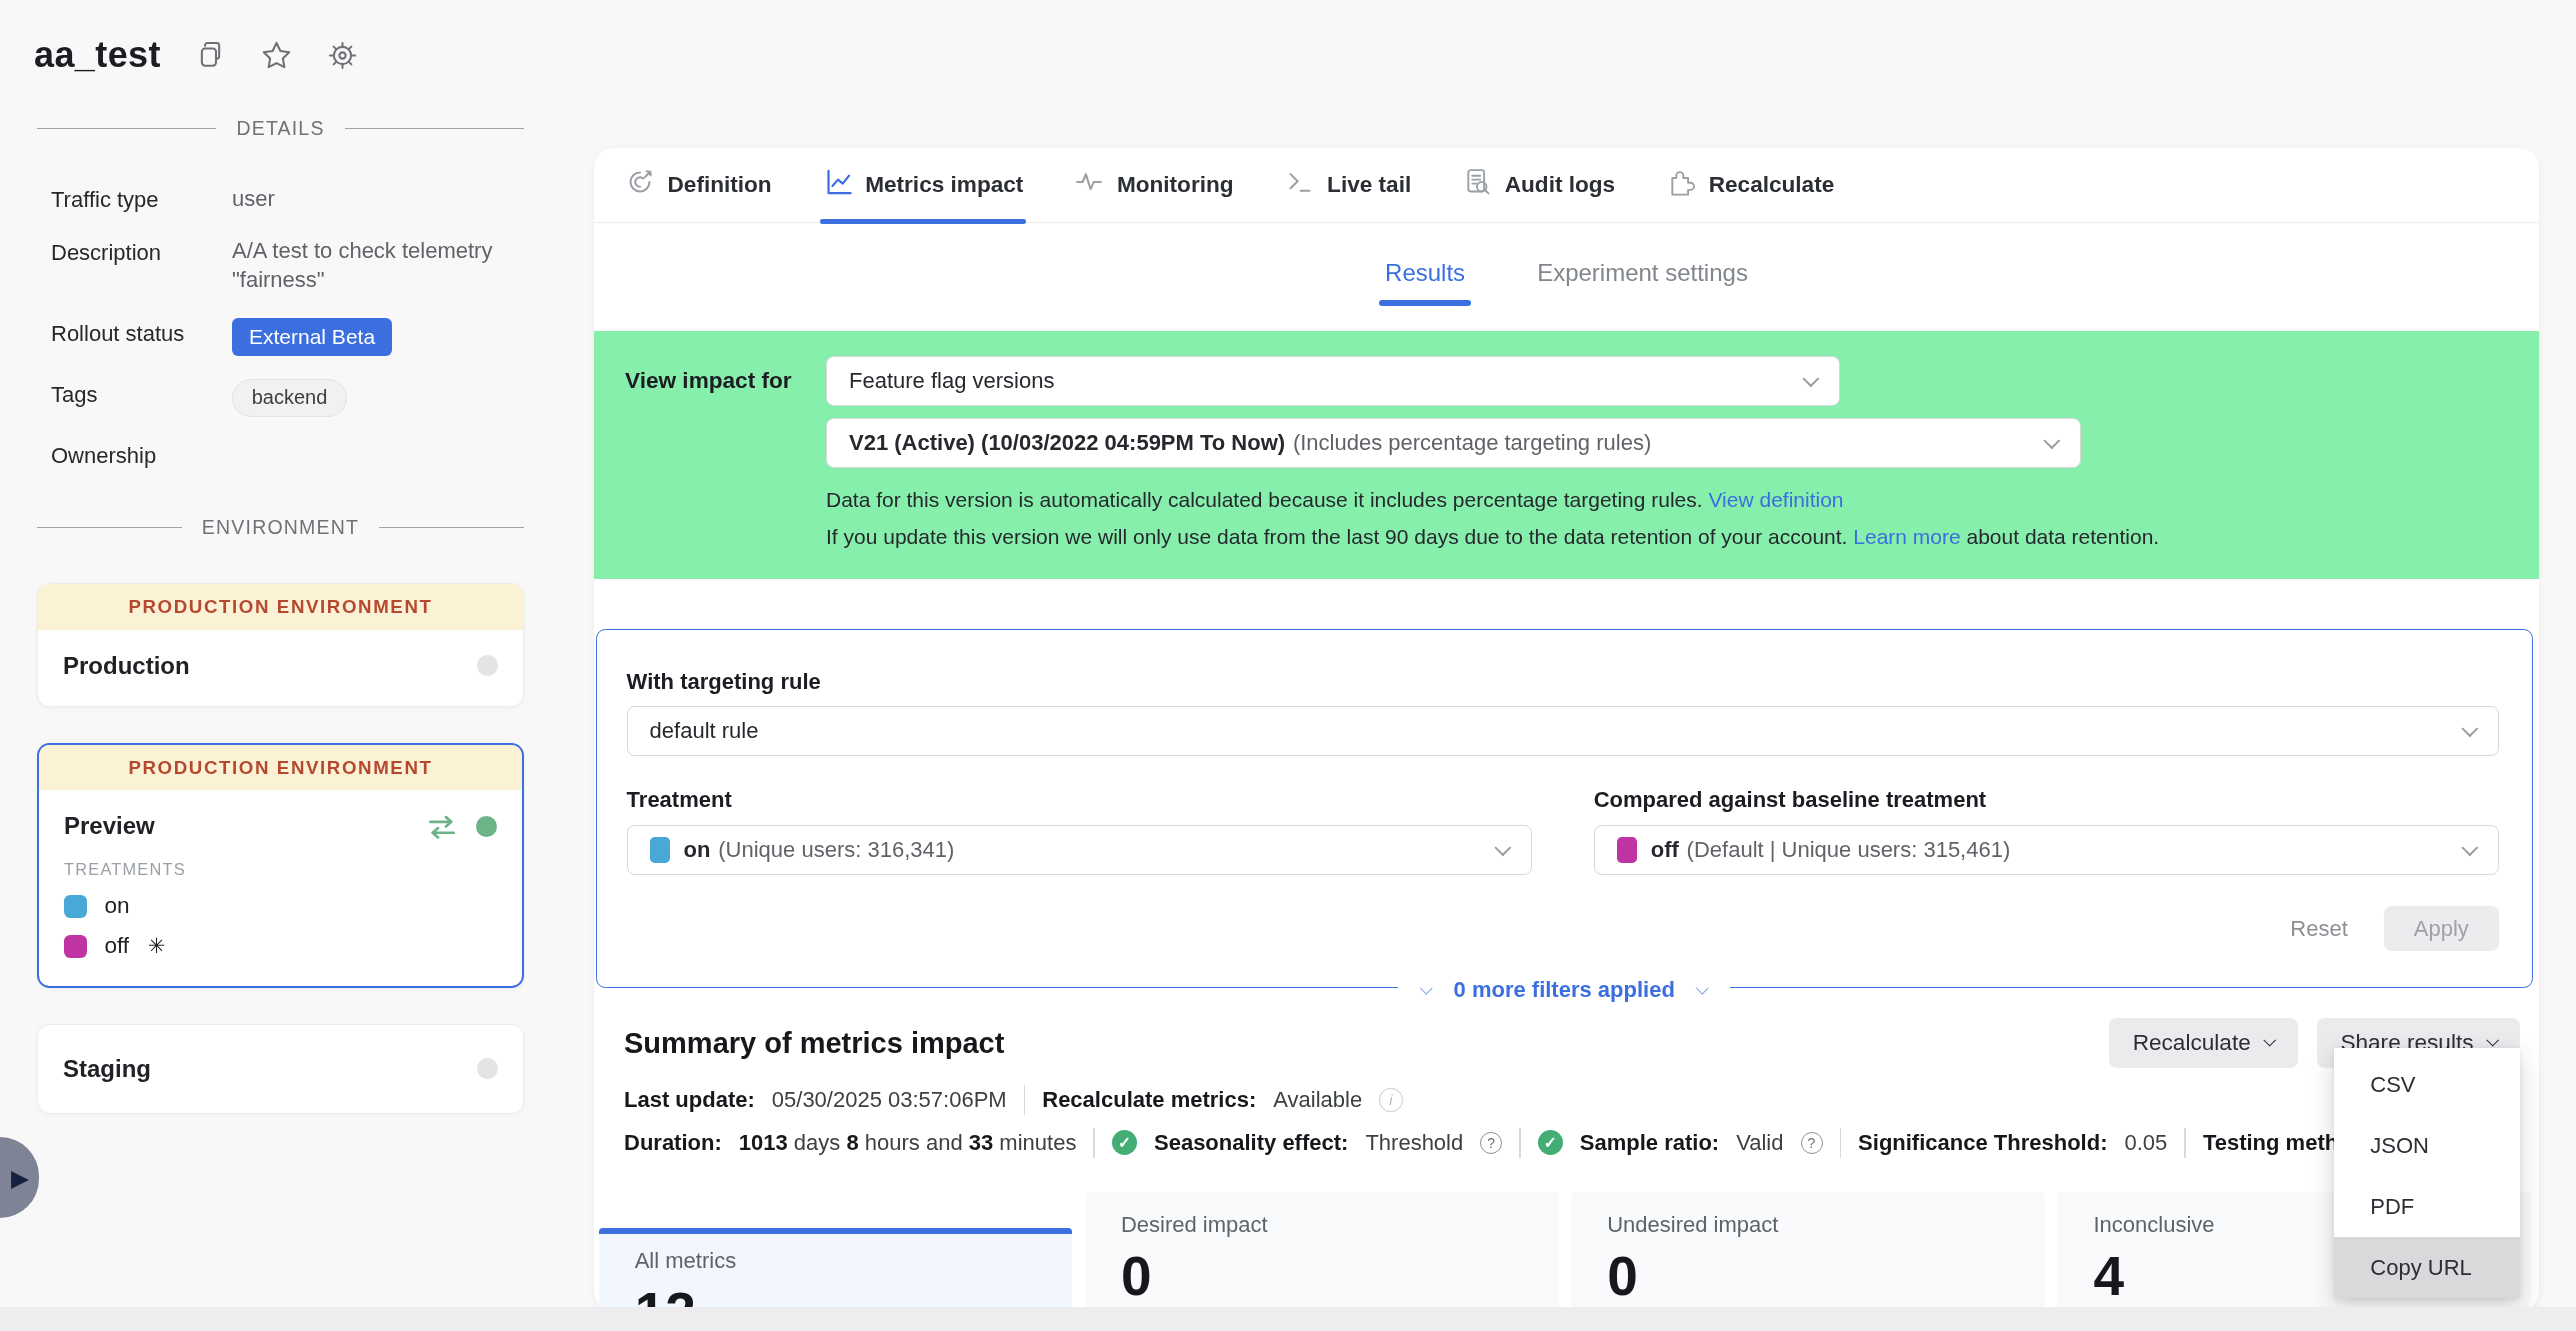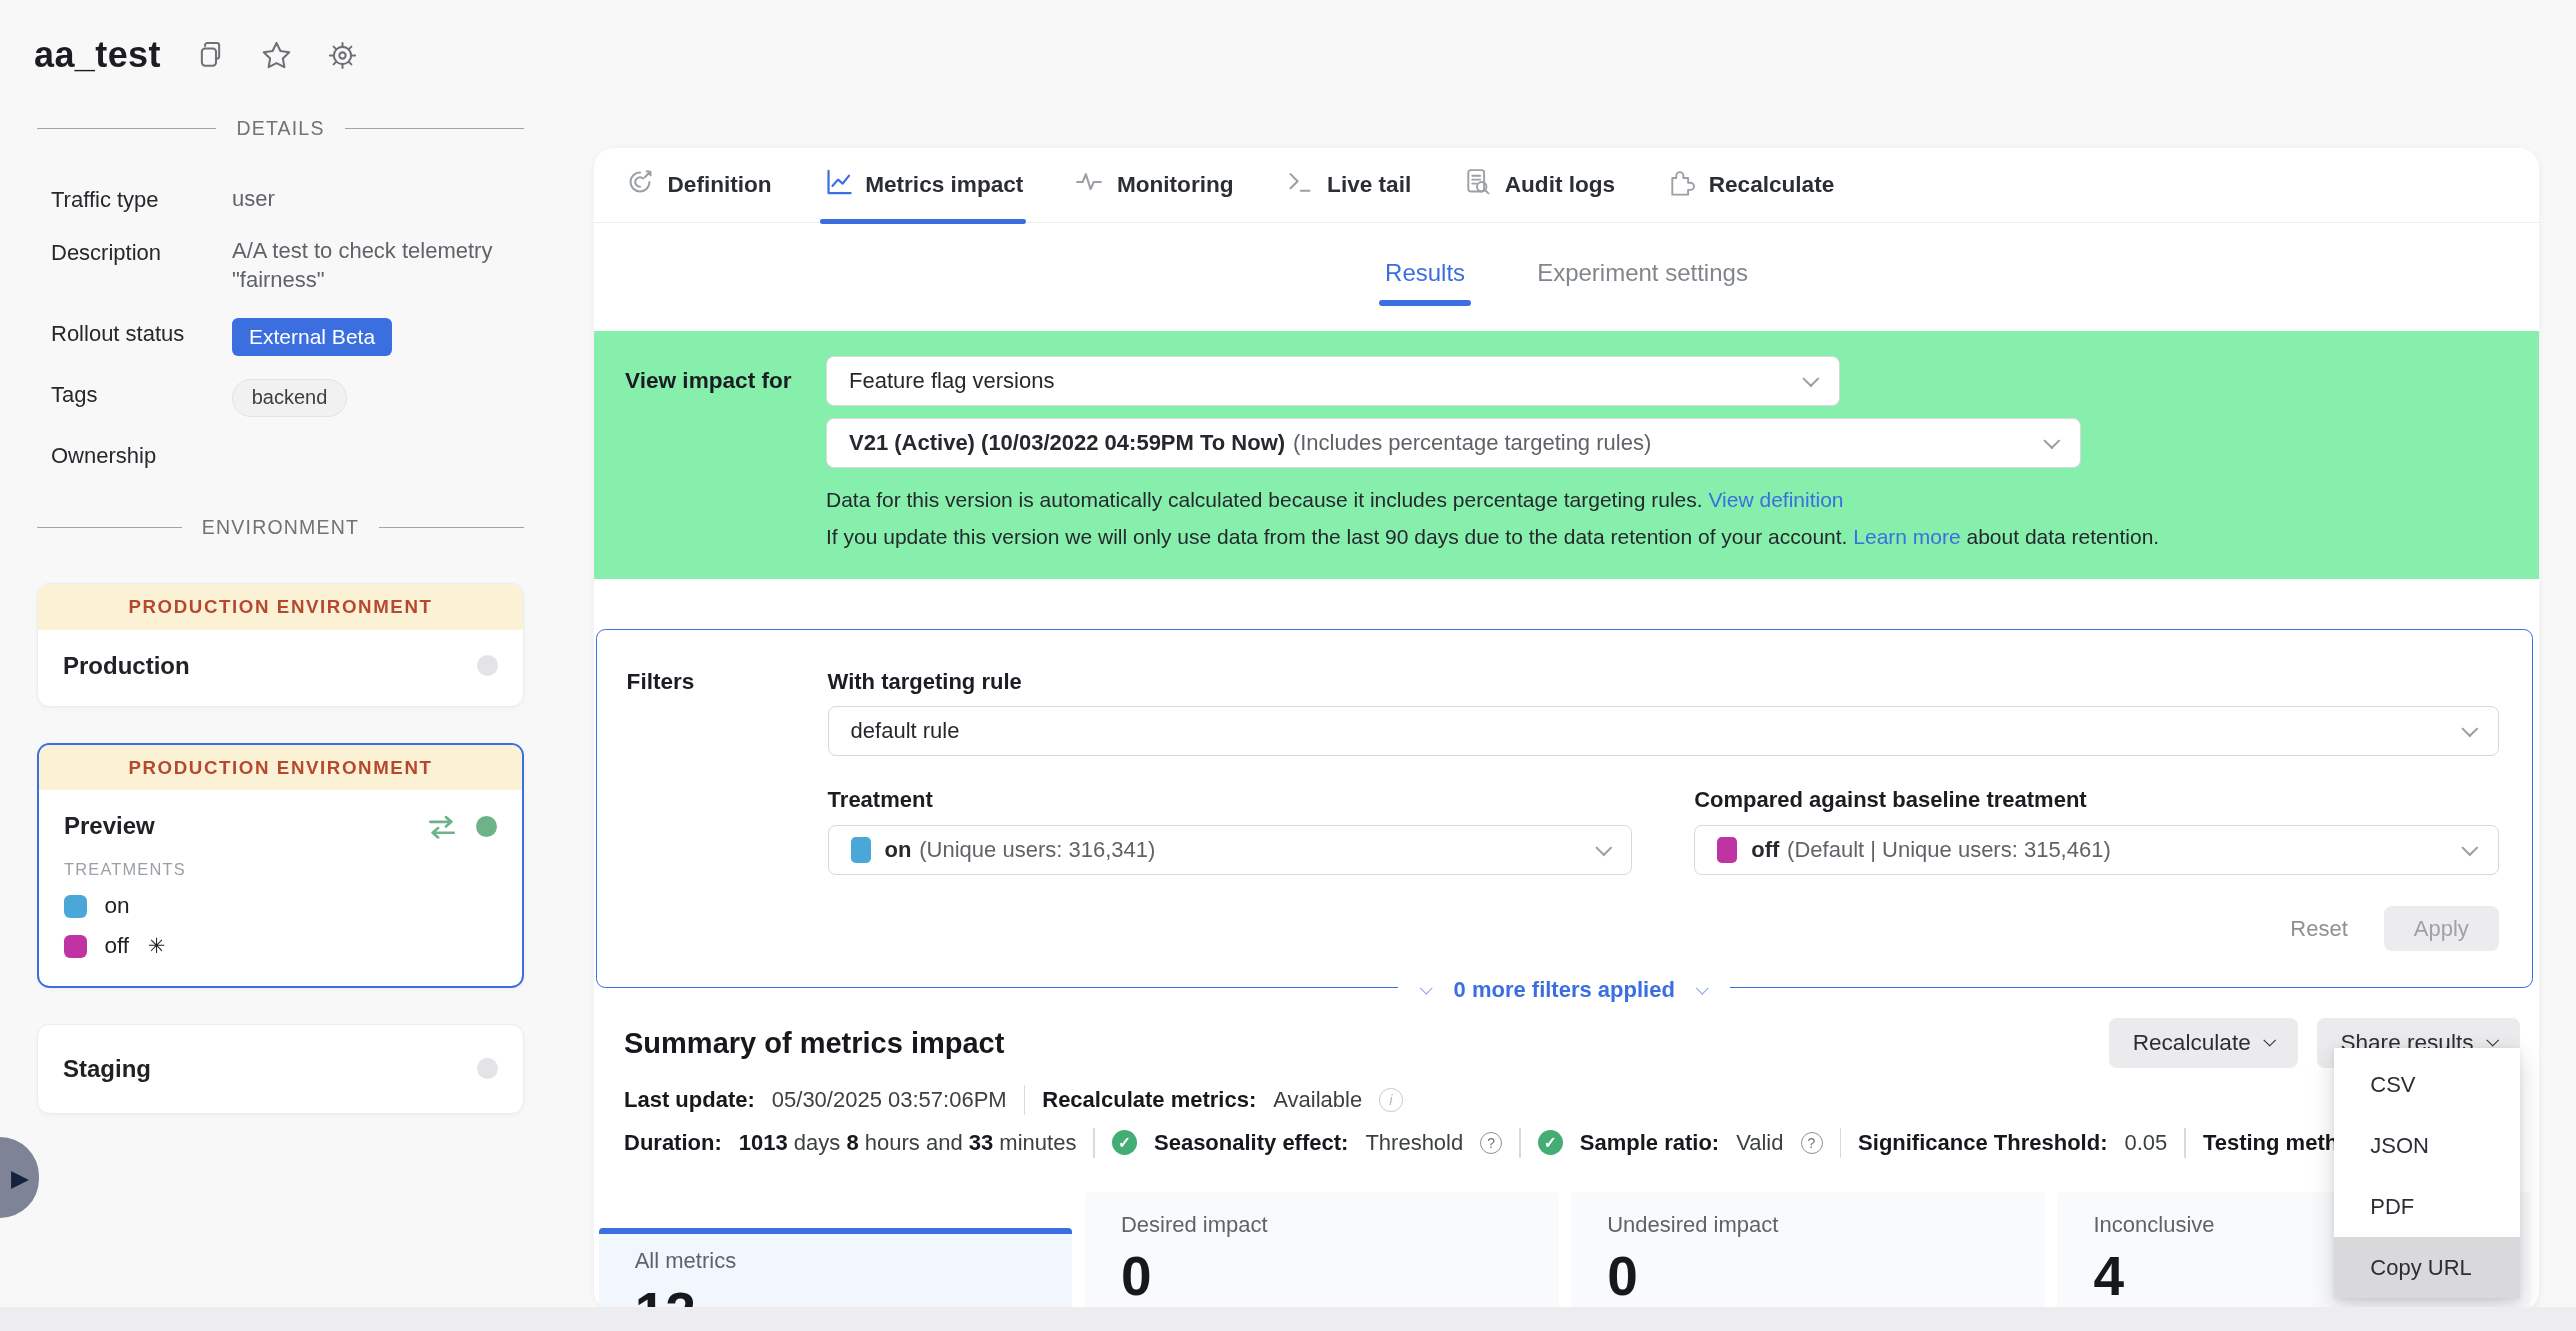--- a/index.html
+++ b/index.html
@@ -322,21 +322,20 @@
         </div>
         <div class="vi-note">
           <span>If you update this version we will only use data from the last 90 days due to the data retention of your account.</span>
           <a class="link">Learn more</a>
           <span>about data retention.</span>
         </div>
       </div>
     </section>
 
     <section class="filters-panel">
-      <div class="filters-label">Filters</div>
       <div class="filters-fields">
         <div class="f-label">With targeting rule</div>
         <div class="select f-select">
           <span>default rule</span>
           <span class="chev"></span>
         </div>
         <div class="f-cols">
           <div class="f-col">
             <div class="f-label">Treatment</div>
             <div class="select">

